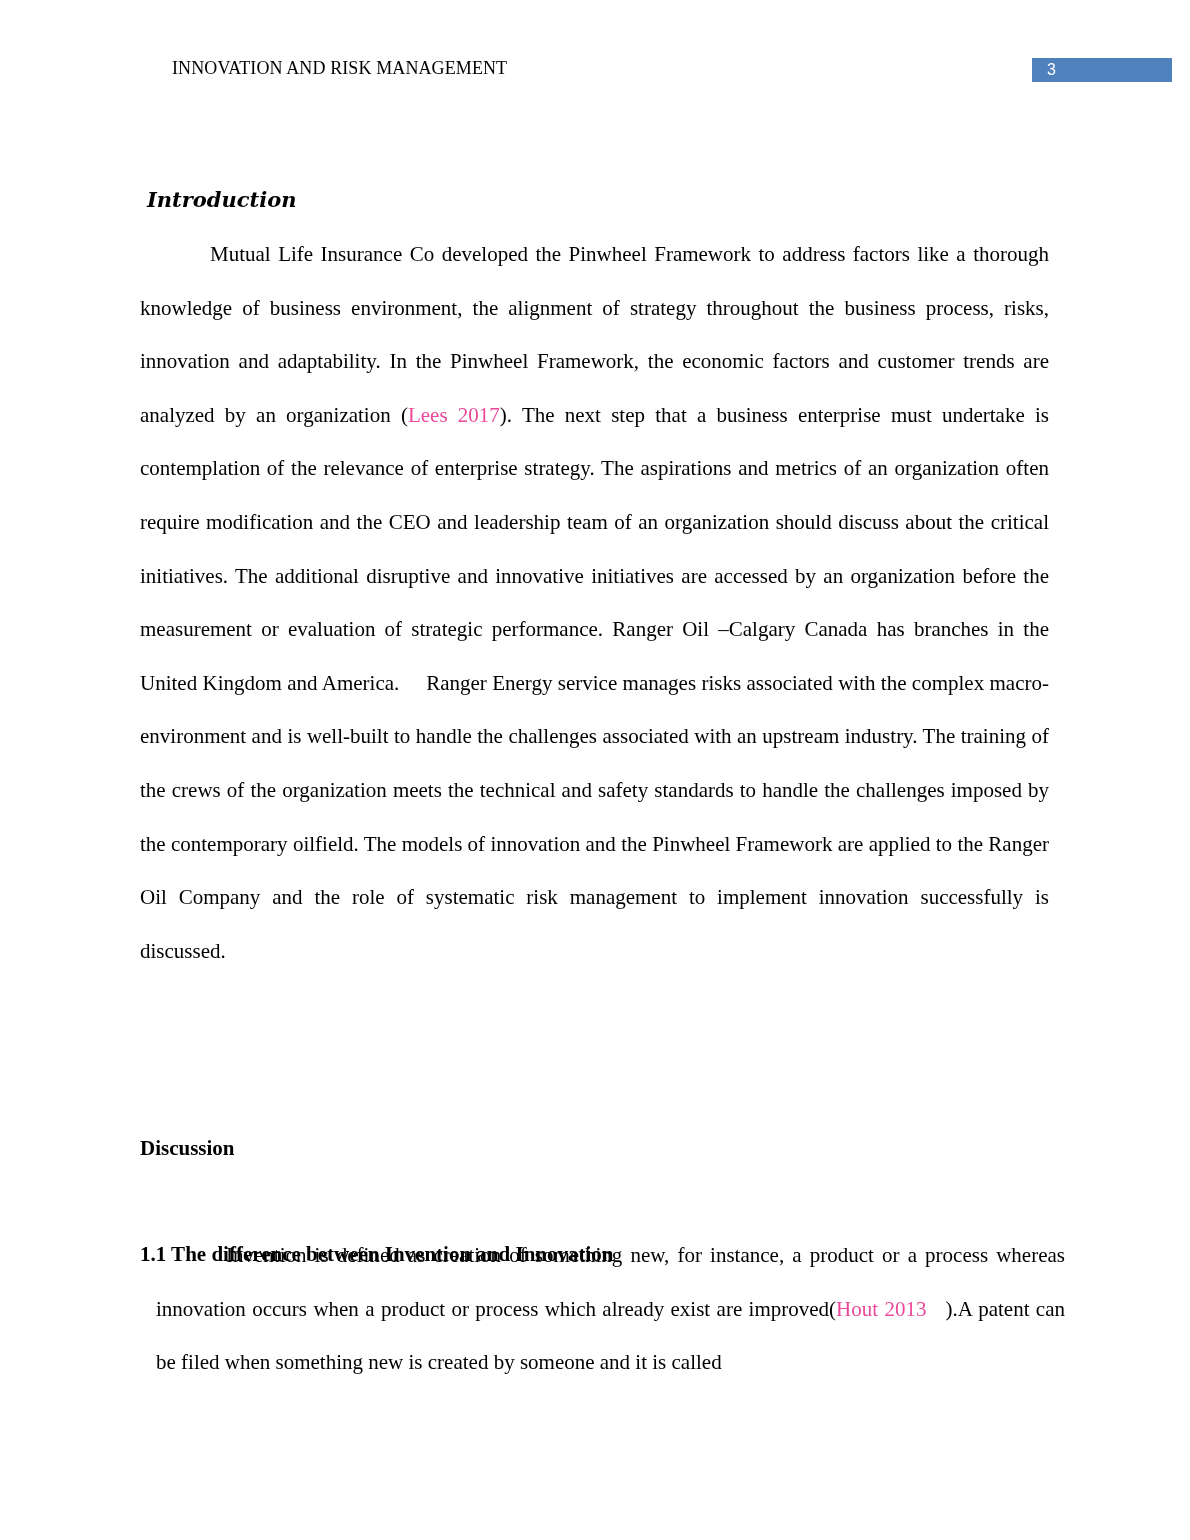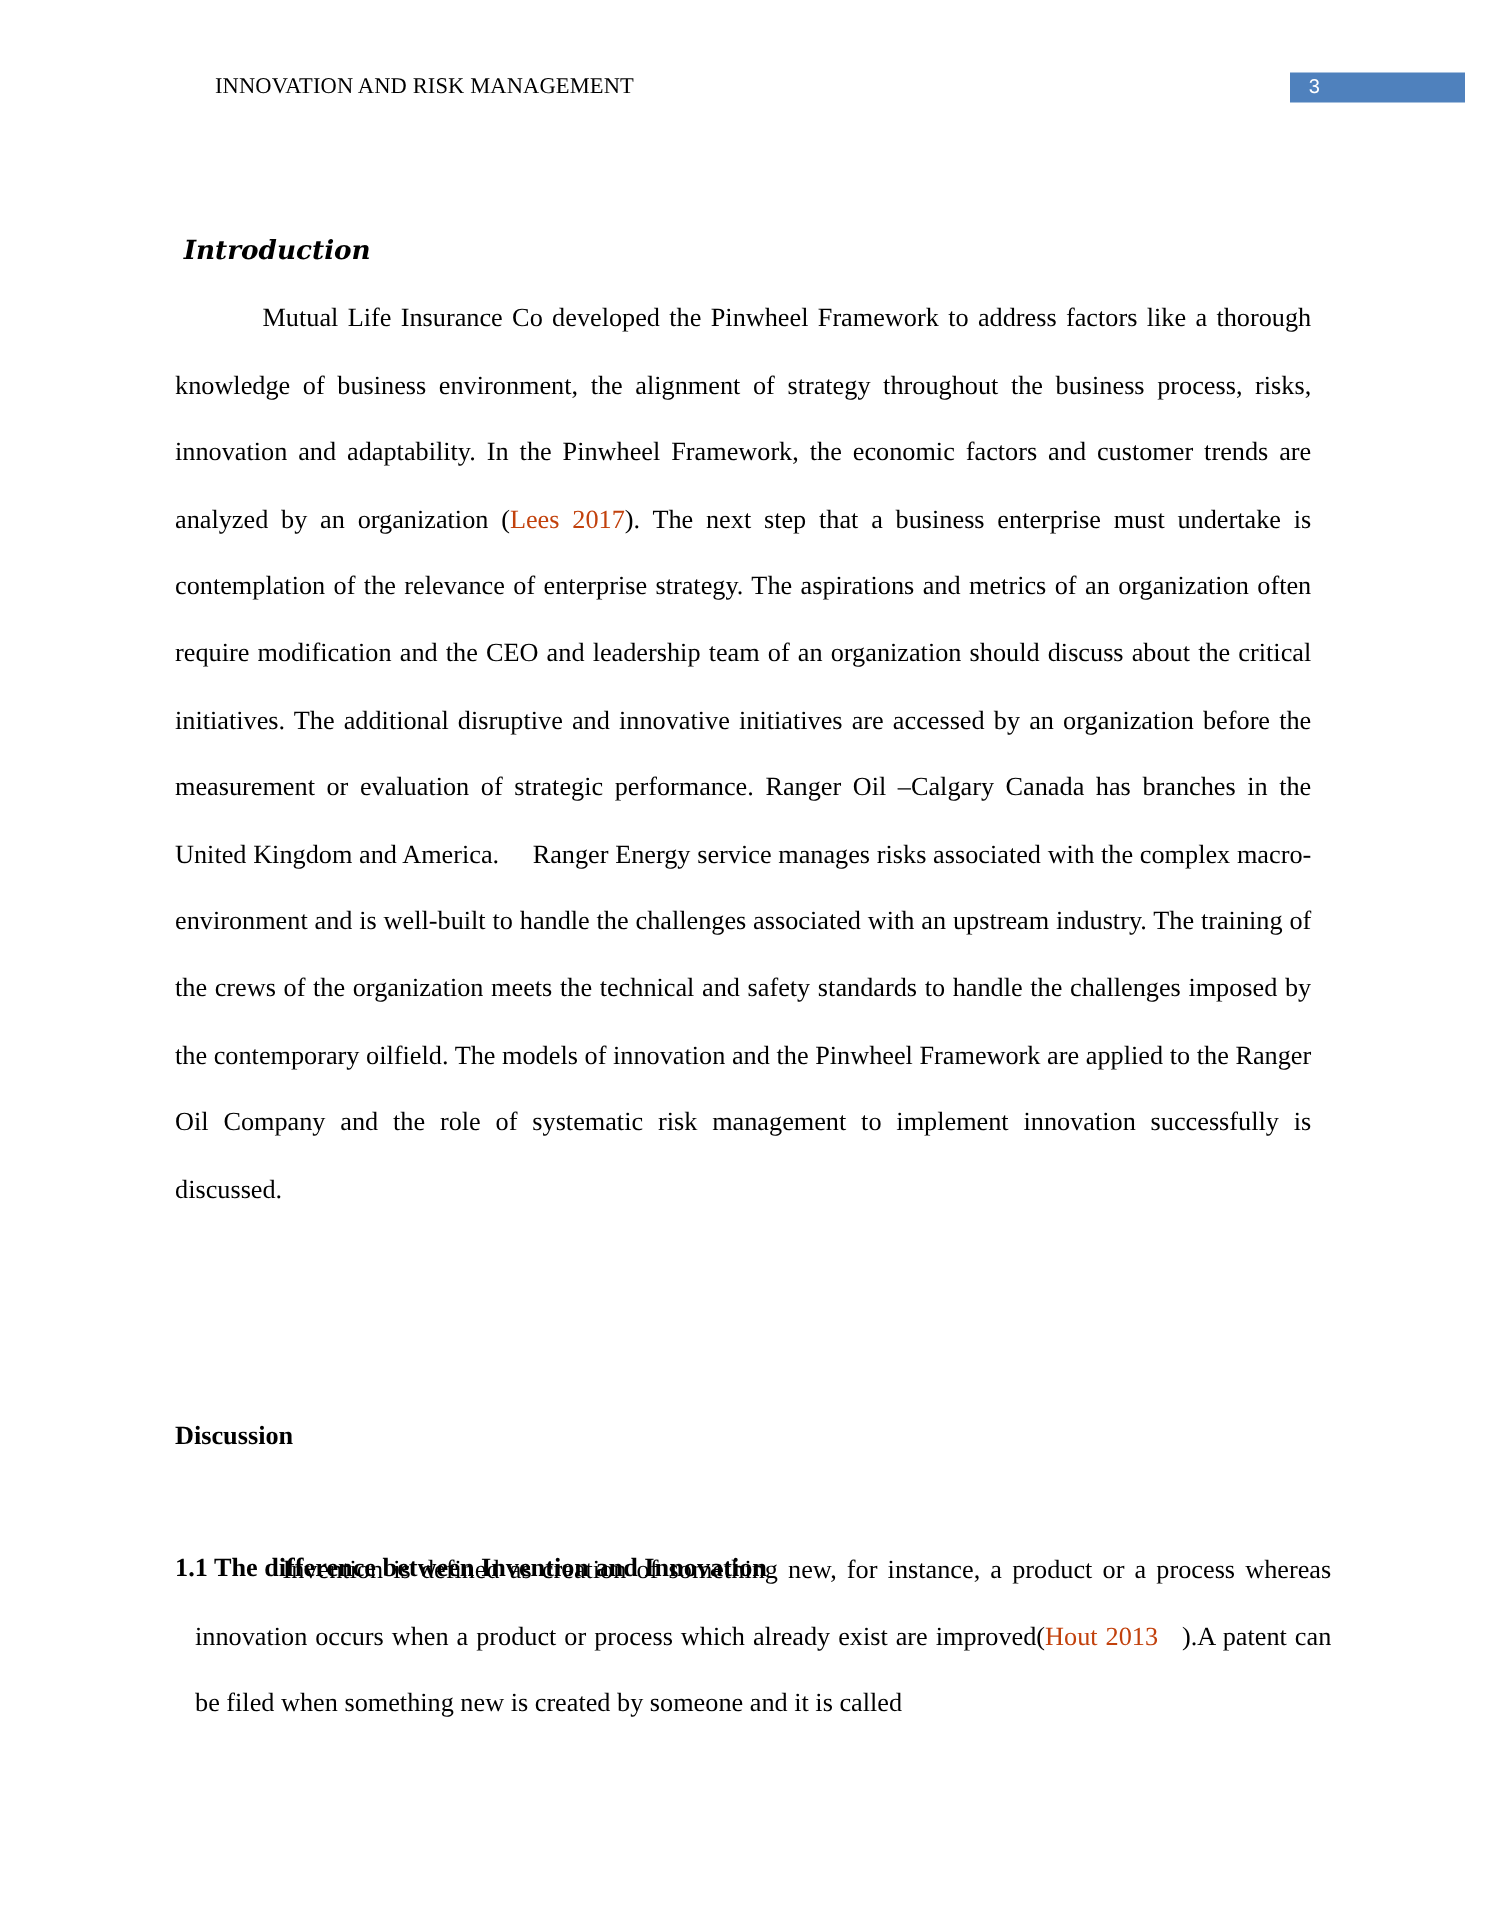--- a/index.html
+++ b/index.html
@@ -4,21 +4,21 @@
   <style>
     html, body { margin: 0; padding: 0; background: #ffffff; }
     body { width: 1190px; height: 1540px; position: relative; overflow: hidden; font-family: "Liberation Serif", serif; color: #000; }
     .header-title { position: absolute; left: 172px; top: 58px; font-size: 18px; letter-spacing: 0.1px; }
     .page-num { position: absolute; left: 1032px; top: 58px; width: 140px; height: 24px; background: #4f81bd; color: #fff; font-family: "Liberation Sans", sans-serif; font-size: 16px; line-height: 24px; box-sizing: border-box; padding-left: 15px; }
     .h-intro { position: absolute; left: 147px; top: 187px; font-family: "DejaVu Serif", serif; font-weight: bold; font-size: 21px; font-style: italic; }
     .body-text { position: absolute; left: 140px; width: 909px; font-size: 21px; line-height: 53.6px; text-align: justify; margin: 0; }
     .body-text.p1 { top: 228px; }
     .body-text.p2 { top: 1229px; margin-left: 16px; }
     .indent { display: inline-block; width: 70px; }
-    .cite { color: #c2410c; }
+    .cite { color: #ec4899; }
     .h-disc { position: absolute; left: 140px; top: 1136px; font-weight: bold; font-size: 21px; }
     .h-sub { position: absolute; left: 140px; top: 1198px; font-weight: bold; font-size: 21px; margin-top: 44px; }
   </style>
 </head>
 <body>
 
 <div>
   <div class="header-title">INNOVATION AND RISK MANAGEMENT</div>
   <div class="page-num">3</div>
 </div>

